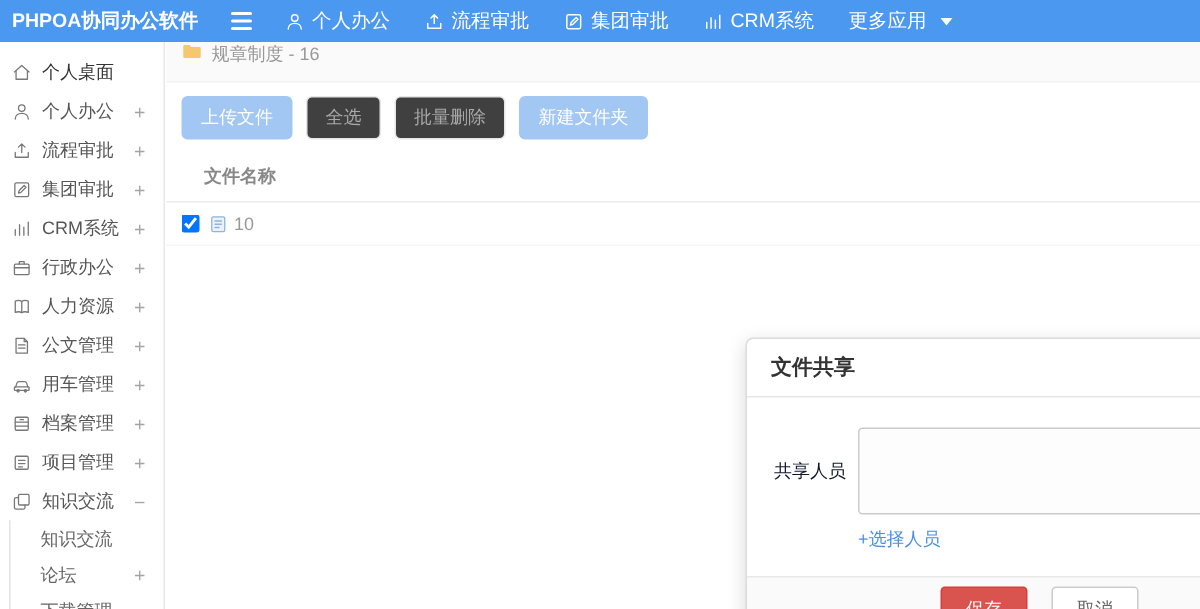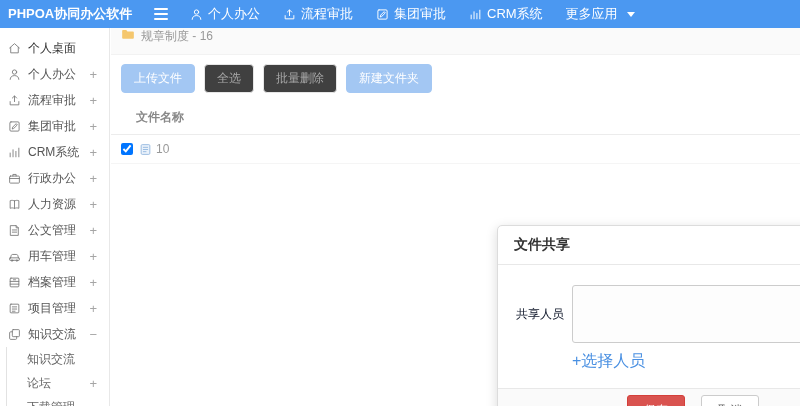--- a/index.html
+++ b/index.html
@@ -41,21 +41,21 @@
   .file-row input { width: 12px; height: 12px; margin-right: 6px; }
   .file-row svg { width: 13px; height: 13px; margin-right: 4px; }
 
   
   .modal { position: absolute; left: 497px; top: 225px; width: 368px; background: #fff; border: 1px solid #dcdcdc; border-radius: 5px; box-shadow: 0 3px 12px rgba(0,0,0,.15); }
   .modal-header { padding: 10px 16px; font-size: 14px; font-weight: bold; color: #333; border-bottom: 1px solid #e8e8e8; }
   .modal-body { padding: 20px 16px 8px 16px; }
   .share-row { display: flex; align-items: center; }
   .share-label { width: 50px; text-align: right; color: #0f172a; font-size: 12px; flex: 0 0 auto; margin-right: 8px; }
   .share-input { flex: 1; height: 58px; border: 1px solid #ccc; border-radius: 3px; background: #fdfdfd; resize: none; font-family: inherit; font-size: 12px; padding: 4px 6px; }
-  .select-link { display: inline-block; margin: 8px 0 8px 58px; color: #4a90e2; font-size: 16px; text-decoration: none; cursor: pointer; }
+  .select-link { display: inline-block; margin: 8px 0 8px 58px; color: #4a90e2; font-size: 12px; text-decoration: none; cursor: pointer; }
   .modal-footer { border-top: 1px solid #e8e8e8; background: #fafafa; padding: 6px 0 8px 24px; display: flex; justify-content: center; gap: 16px; }
   .btn-save { background: #d9534f; color: #fff; border: 1px solid #d43f3a; border-radius: 3px; font-size: 12px; padding: 6px 16px; cursor: pointer; font-family: inherit; }
   .btn-cancel { background: #fff; color: #666; border: 1px solid #ccc; border-radius: 3px; font-size: 12px; padding: 6px 16px; cursor: pointer; font-family: inherit; }
 </style>
 </head>
 <body>
 
 <div class="topbar">
   <div class="logo">PHPOA协同办公软件</div>
   <span class="hamburger">

